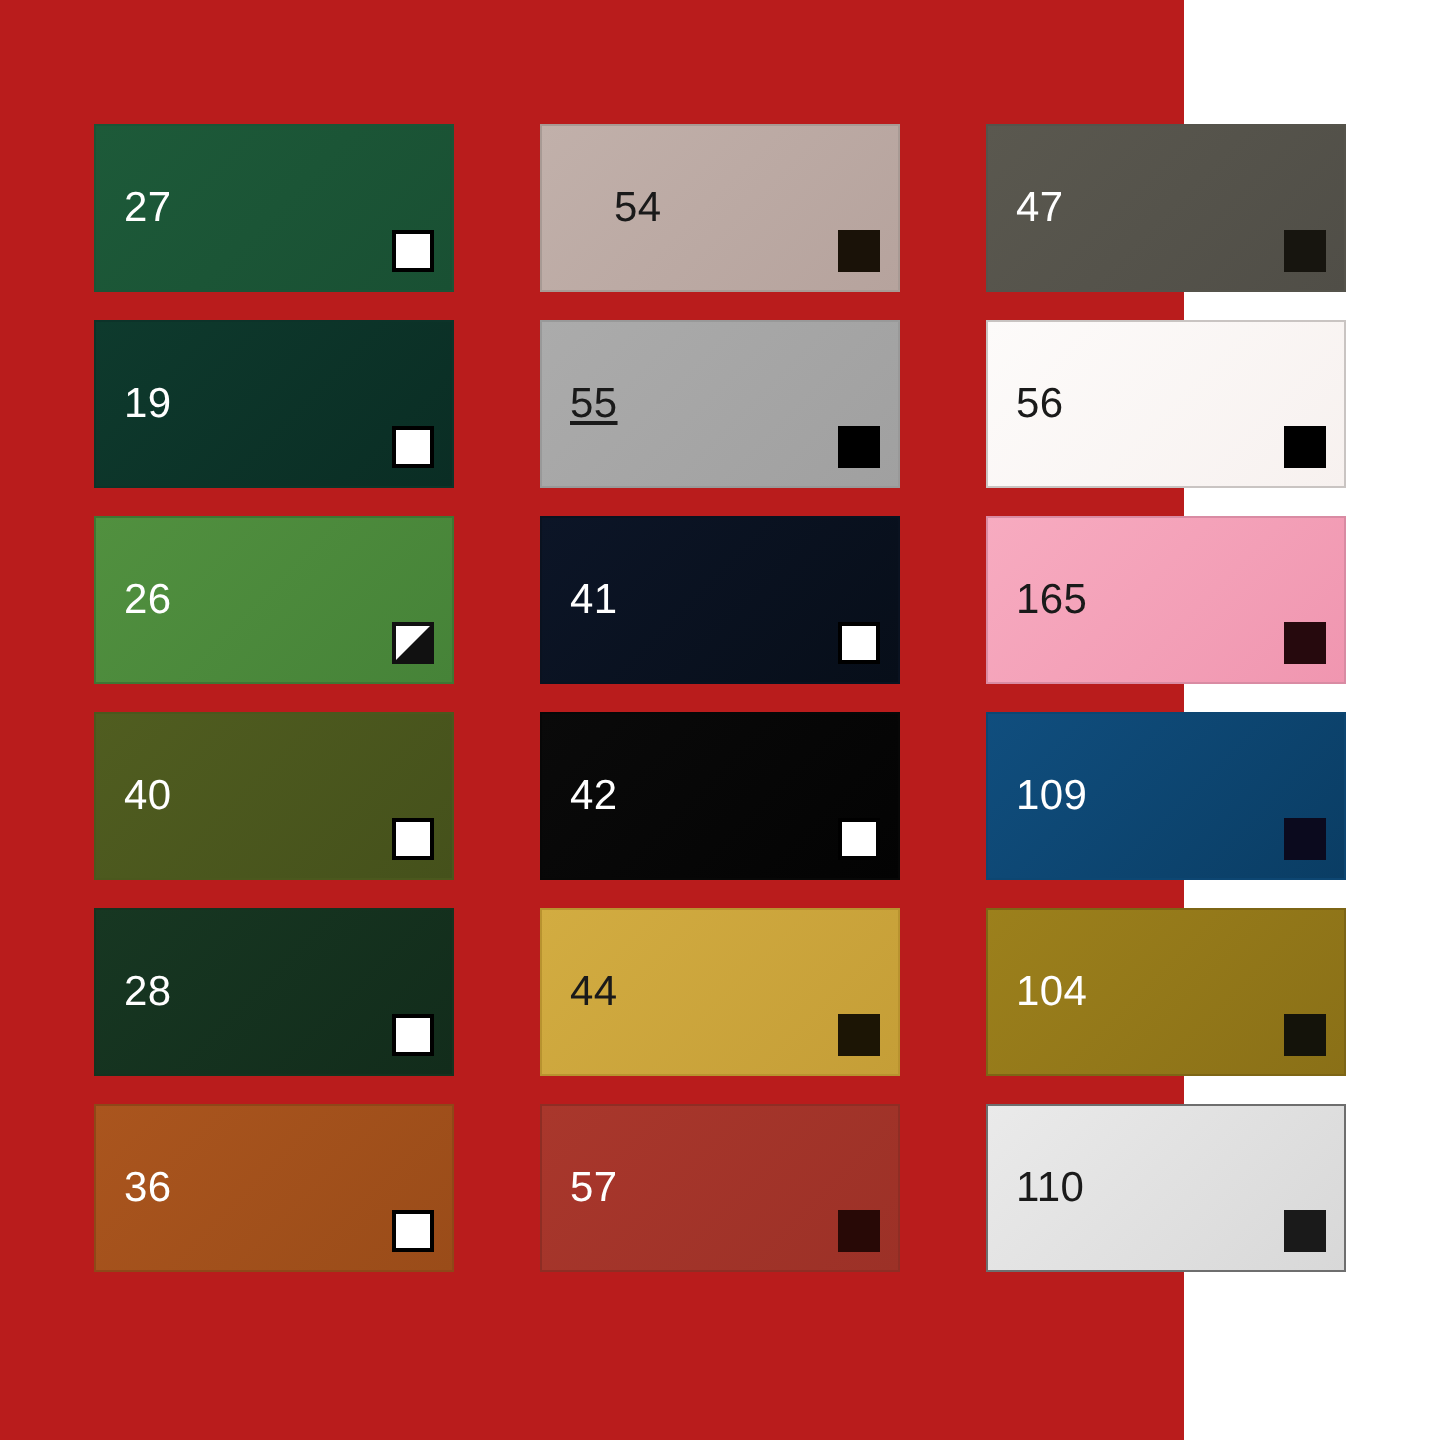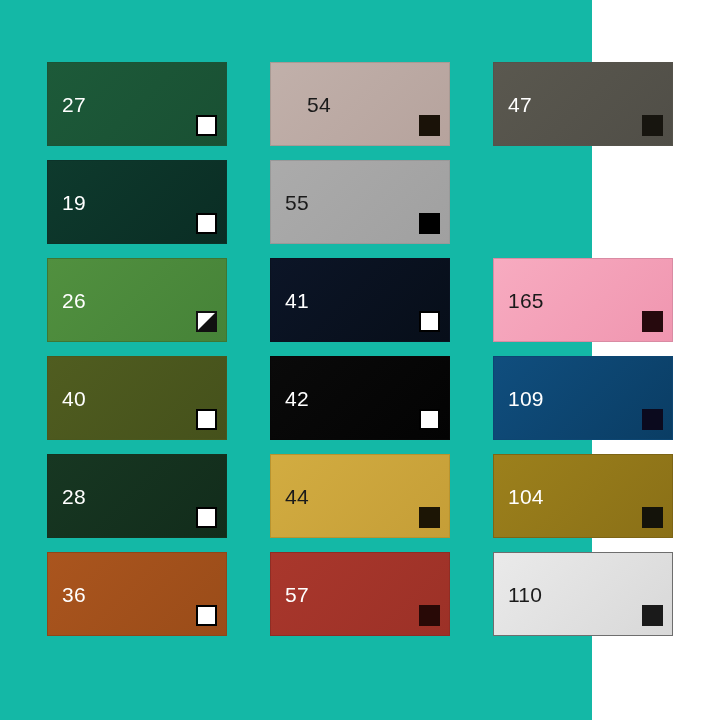--- a/index.html
+++ b/index.html
@@ -12,21 +12,21 @@
     width: 720px;
     height: 720px;
     font-family: "Liberation Sans", sans-serif;
     overflow: hidden;
   }
 
   #swatch-chart {
     position: relative;
     width: 592px;
     height: 720px;
-    background: #14b8a6;
+    background: #b91c1c;
   }
 
   .swatch-grid {
     position: absolute;
     left: 47px;
     top: 62px;
     width: 627px;
     display: grid;
     grid-template-columns: repeat(3, 180px);
     grid-auto-rows: 84px;
@@ -120,21 +120,21 @@
           <span class="marker-inner" style="background: rgb(255, 255, 255); border: 2px solid rgb(0, 0, 0);"></span>
         </span>
       </div>
       <div class="swatch" style="grid-area: 1 / 2; background: linear-gradient(135deg, rgb(193, 176, 170) 0%, rgb(182, 163, 157) 100%); border: 1px solid rgb(168, 154, 148);">
         <span class="swatch-label" style="color: rgb(26, 26, 26); margin-left: 22px;">54</span>
         <span class="swatch-marker" style="background: rgb(255, 255, 255); padding: 3px;">
           <span class="marker-inner" style="background: rgb(26, 18, 8); border: 2px solid rgb(26, 18, 8);"></span>
         </span>
       </div>
       <div class="swatch" style="grid-area: 2 / 2; background: linear-gradient(135deg, rgb(171, 171, 171) 0%, rgb(160, 160, 160) 100%); border: 1px solid rgb(153, 153, 153);">
-        <span class="swatch-label" style="color: rgb(26, 26, 26);">55</span>
+        <span class="swatch-label" style="color: rgb(26, 26, 26); text-decoration: underline;">55</span>
         <span class="swatch-marker" style="background: rgb(255, 255, 255); padding: 3px;">
           <span class="marker-inner" style="background: rgb(0, 0, 0); border: 2px solid rgb(0, 0, 0);"></span>
         </span>
       </div>
       <div class="swatch" style="grid-area: 3 / 2; background: linear-gradient(135deg, rgb(12, 21, 39) 0%, rgb(7, 14, 25) 100%); border: 1px solid rgb(10, 18, 32);">
         <span class="swatch-label" style="color: rgb(255, 255, 255);">41</span>
         <span class="swatch-marker" style="background: rgb(0, 0, 0); padding: 3px;">
           <span class="marker-inner" style="background: rgb(255, 255, 255); border: 2px solid rgb(0, 0, 0);"></span>
         </span>
       </div>
@@ -155,20 +155,26 @@
         <span class="swatch-marker" style="background: rgb(255, 255, 255); padding: 3px;">
           <span class="marker-inner" style="background: rgb(40, 9, 6); border: 2px solid rgb(40, 9, 6);"></span>
         </span>
       </div>
       <div class="swatch" style="grid-area: 1 / 3; background: linear-gradient(135deg, rgb(90, 88, 79) 0%, rgb(80, 78, 71) 100%); border: 1px solid rgb(85, 83, 75);">
         <span class="swatch-label" style="color: rgb(255, 255, 255);">47</span>
         <span class="swatch-marker" style="background: rgb(255, 255, 255); padding: 3px;">
           <span class="marker-inner" style="background: rgb(23, 21, 15); border: 2px solid rgb(23, 21, 15);"></span>
         </span>
       </div>
+      <div class="swatch" style="grid-area: 2 / 3; background: linear-gradient(135deg, rgb(253, 251, 250) 0%, rgb(247, 241, 239) 100%); border: 1px solid rgb(201, 196, 194);">
+        <span class="swatch-label" style="color: rgb(26, 26, 26);">56</span>
+        <span class="swatch-marker">
+          <span class="marker-inner" style="background: rgb(0, 0, 0); border: 2px solid rgb(0, 0, 0);"></span>
+        </span>
+      </div>
       <div class="swatch" style="grid-area: 3 / 3; background: linear-gradient(135deg, rgb(247, 171, 192) 0%, rgb(240, 150, 176) 100%); border: 1px solid rgb(217, 139, 163);">
         <span class="swatch-label" style="color: rgb(26, 26, 26);">165</span>
         <span class="swatch-marker" style="background: rgb(255, 255, 255); padding: 3px;">
           <span class="marker-inner" style="background: rgb(38, 9, 13); border: 2px solid rgb(38, 9, 13);"></span>
         </span>
       </div>
       <div class="swatch" style="grid-area: 4 / 3; background: linear-gradient(135deg, rgb(16, 78, 126) 0%, rgb(10, 61, 100) 100%); border: 1px solid rgb(13, 70, 114);">
         <span class="swatch-label" style="color: rgb(255, 255, 255);">109</span>
         <span class="swatch-marker" style="background: rgb(255, 255, 255); padding: 3px;">
           <span class="marker-inner" style="background: rgb(11, 10, 30); border: 2px solid rgb(11, 10, 30);"></span>

